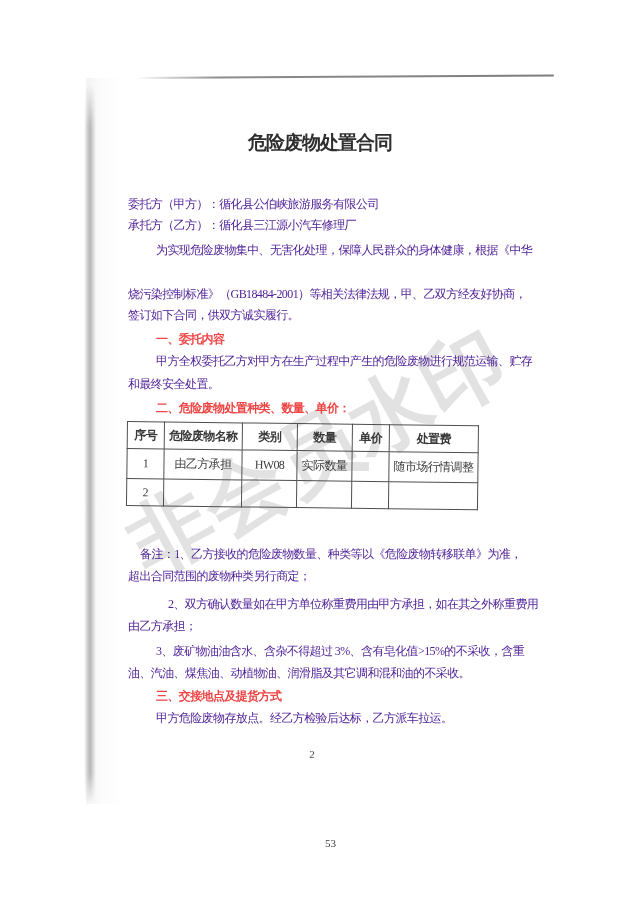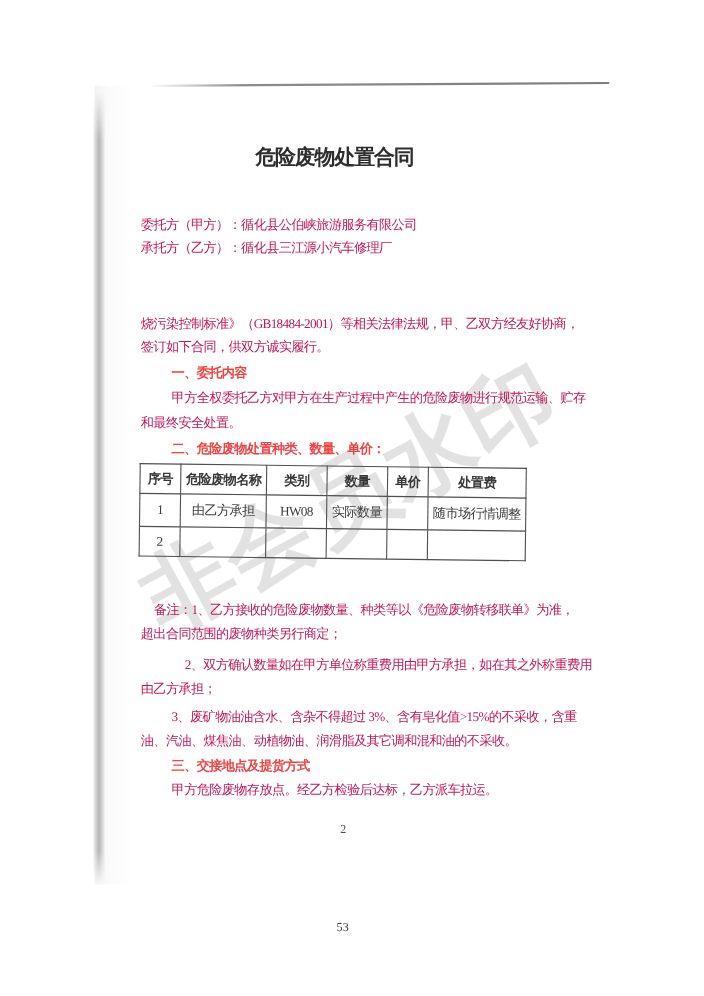--- a/index.html
+++ b/index.html
@@ -45,33 +45,33 @@
     font-size: 82px;
     letter-spacing: 1px;
     color: #cccccc;
     opacity: 0.55;
     white-space: nowrap;
     z-index: 1;
   }
   .doc-title {
     position: absolute; left: 232px; top: 130px;
     width: 160px; margin: 0;
-    text-align: left;
+    text-align: right;
     font-size: 19px; font-weight: 700;
     letter-spacing: -1px;
     color: #2e2e2e;
     z-index: 2;
   }
   .doc-line {
     position: absolute;
     font-size: 12px;
     line-height: 15px;
     letter-spacing: -0.6px;
     white-space: nowrap;
-    color: #be185d;
+    color: #4c1d95;
     z-index: 2;
   }
   .bold { font-weight: 700; color: #ef4444; }
   
   .waste-table {
     position: absolute; left: 127px; top: 421px;
     border-collapse: collapse; table-layout: fixed;
     z-index: 2;
     transform: rotate(0.7deg); transform-origin: left top;
   }
@@ -90,40 +90,41 @@
   .row-1 { height: 30px; }
   .row-2 { height: 27px; }
   .doc-page-number {
     position: absolute; left: 298px; top: 748px;
     width: 28px; text-align: center;
     font-size: 11px; color: #4a4a4a;
     z-index: 2;
   }
   .pdf-page-number {
     position: absolute; left: 306px; top: 837px;
-    width: 30px; text-align: left;
+    width: 30px; text-align: right;
     font-size: 11px; color: #3a3a3a;
   }
 </style>
 </head>
 <body>
 
 <div class="canvas">
 
   <div class="paper-bg"></div>
   <div class="paper-top-edge"></div>
   <div class="paper-left-shadow"></div>
 
   <div class="watermark">非会员水印</div>
 
   <h1 class="doc-title">危险废物处置合同</h1>
 
   <div class="doc-line" style="left:128px; top:197px;">委托方（甲方）：循化县公伯峡旅游服务有限公司</div>
   <div class="doc-line" style="left:128px; top:218px;">承托方（乙方）：循化县三江源小汽车修理厂</div>
 
+  <div class="doc-line" style="left:156px; top:243px;">为实现危险废物集中、无害化处理，保障人民群众的身体健康，根据《中华</div>
   <div class="doc-line" style="left:128px; top:287px;font-family:Liberation Serif, serif;">烧污染控制标准》（GB18484-2001）等相关法律法规，甲、乙双方经友好协商，</div>
   <div class="doc-line" style="left:128px; top:308px;">签订如下合同，供双方诚实履行。</div>
 
   <div class="doc-line bold" style="left:156px; top:332px;">一、委托内容</div>
   <div class="doc-line" style="left:156px; top:354px;">甲方全权委托乙方对甲方在生产过程中产生的危险废物进行规范运输、贮存</div>
   <div class="doc-line" style="left:128px; top:377px;">和最终安全处置。</div>
 
   <div class="doc-line bold" style="left:156px; top:401px;">二、危险废物处置种类、数量、单价：</div>
 
   <table class="waste-table">

